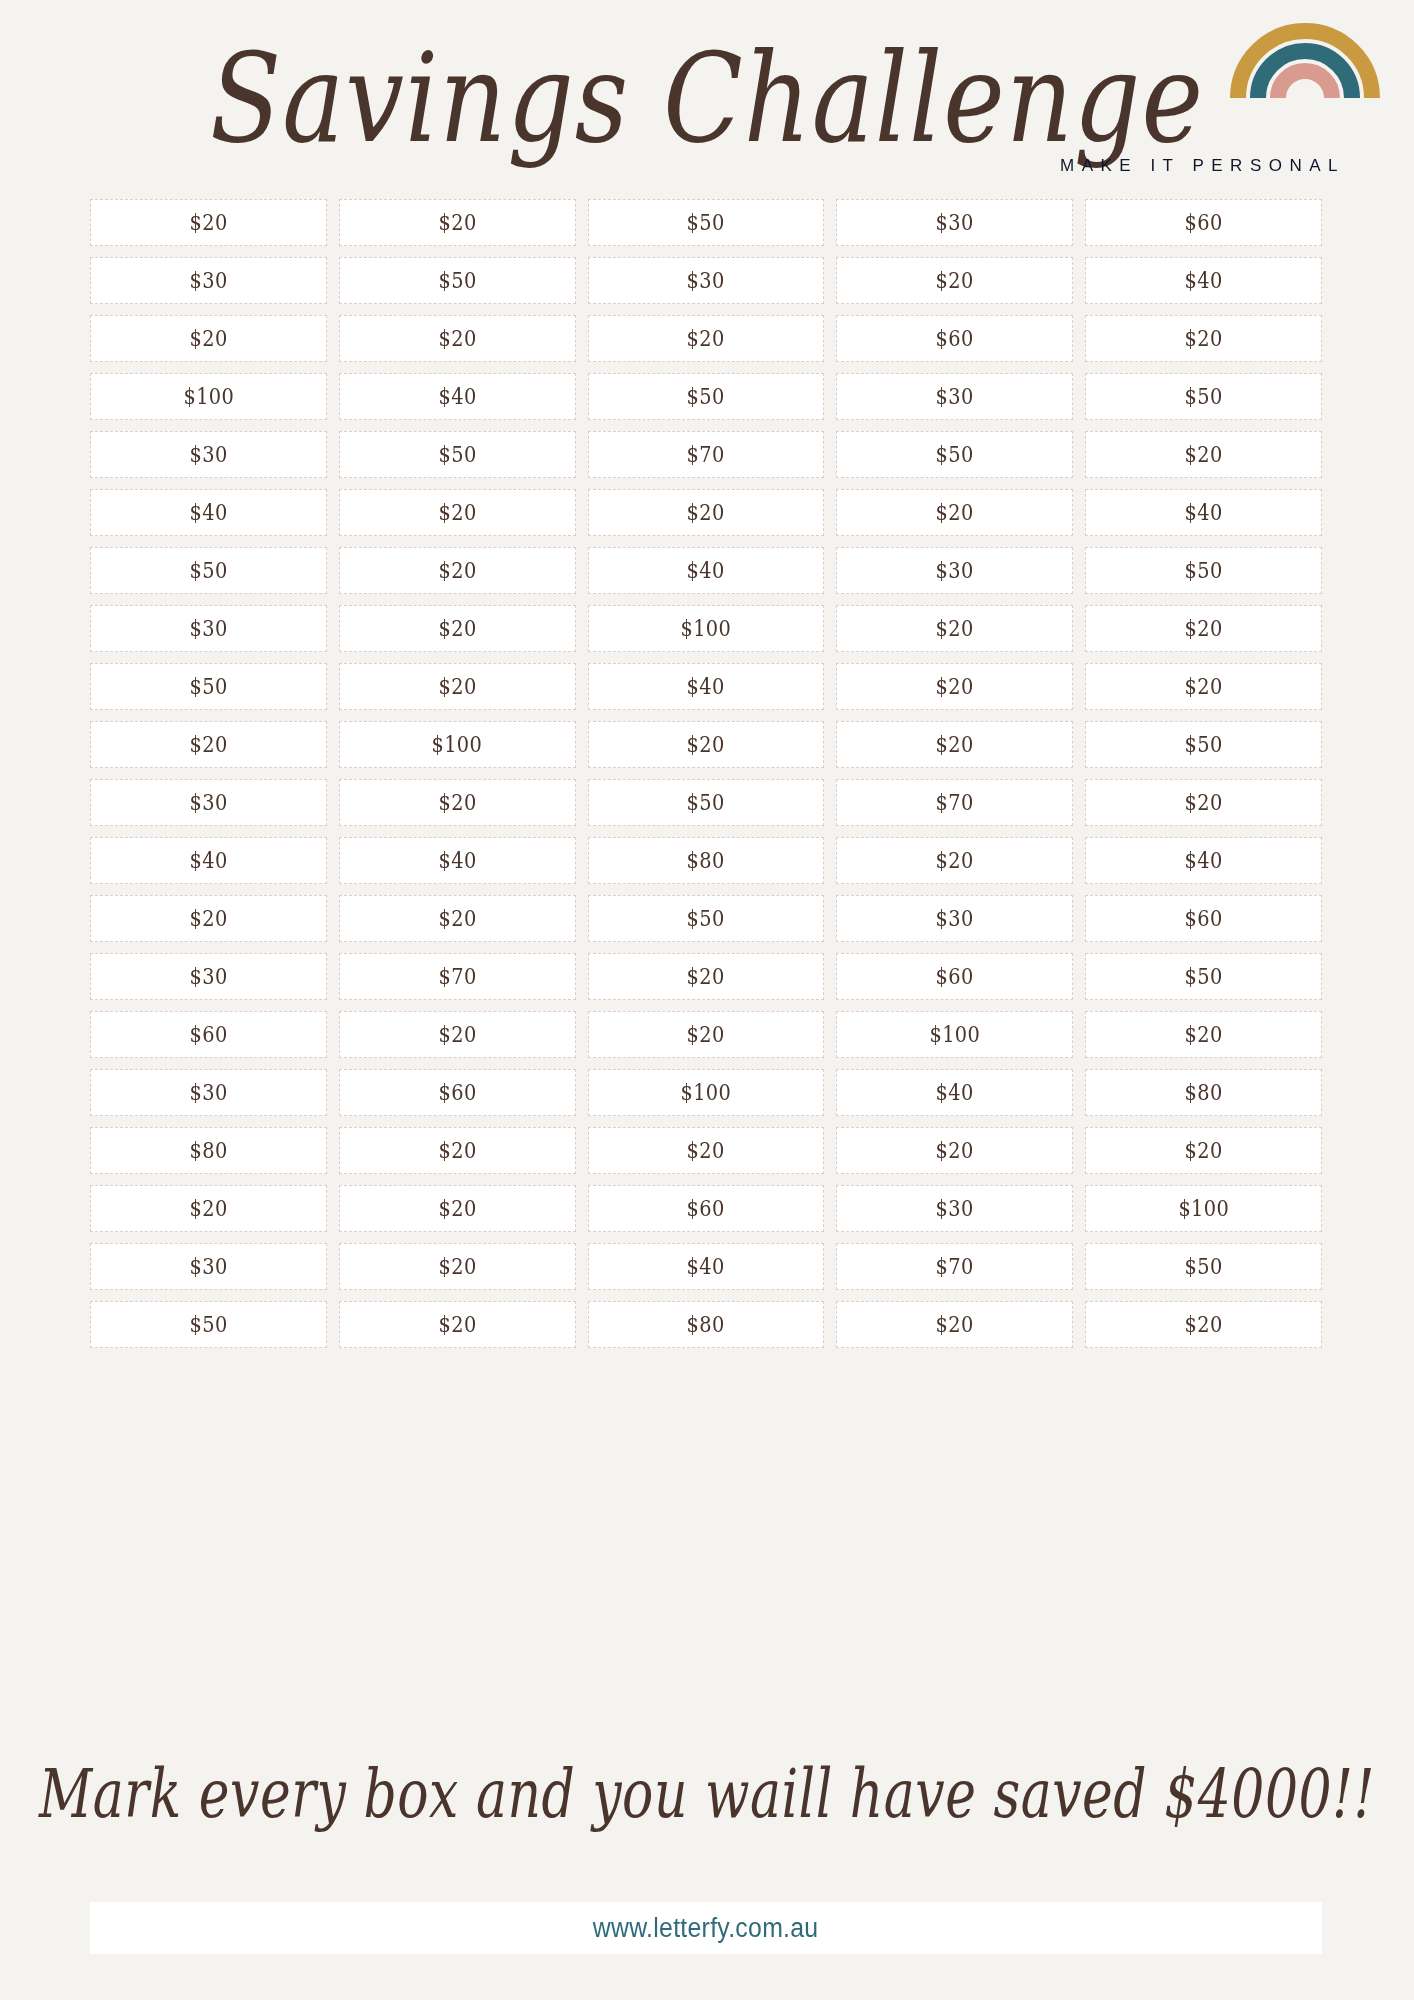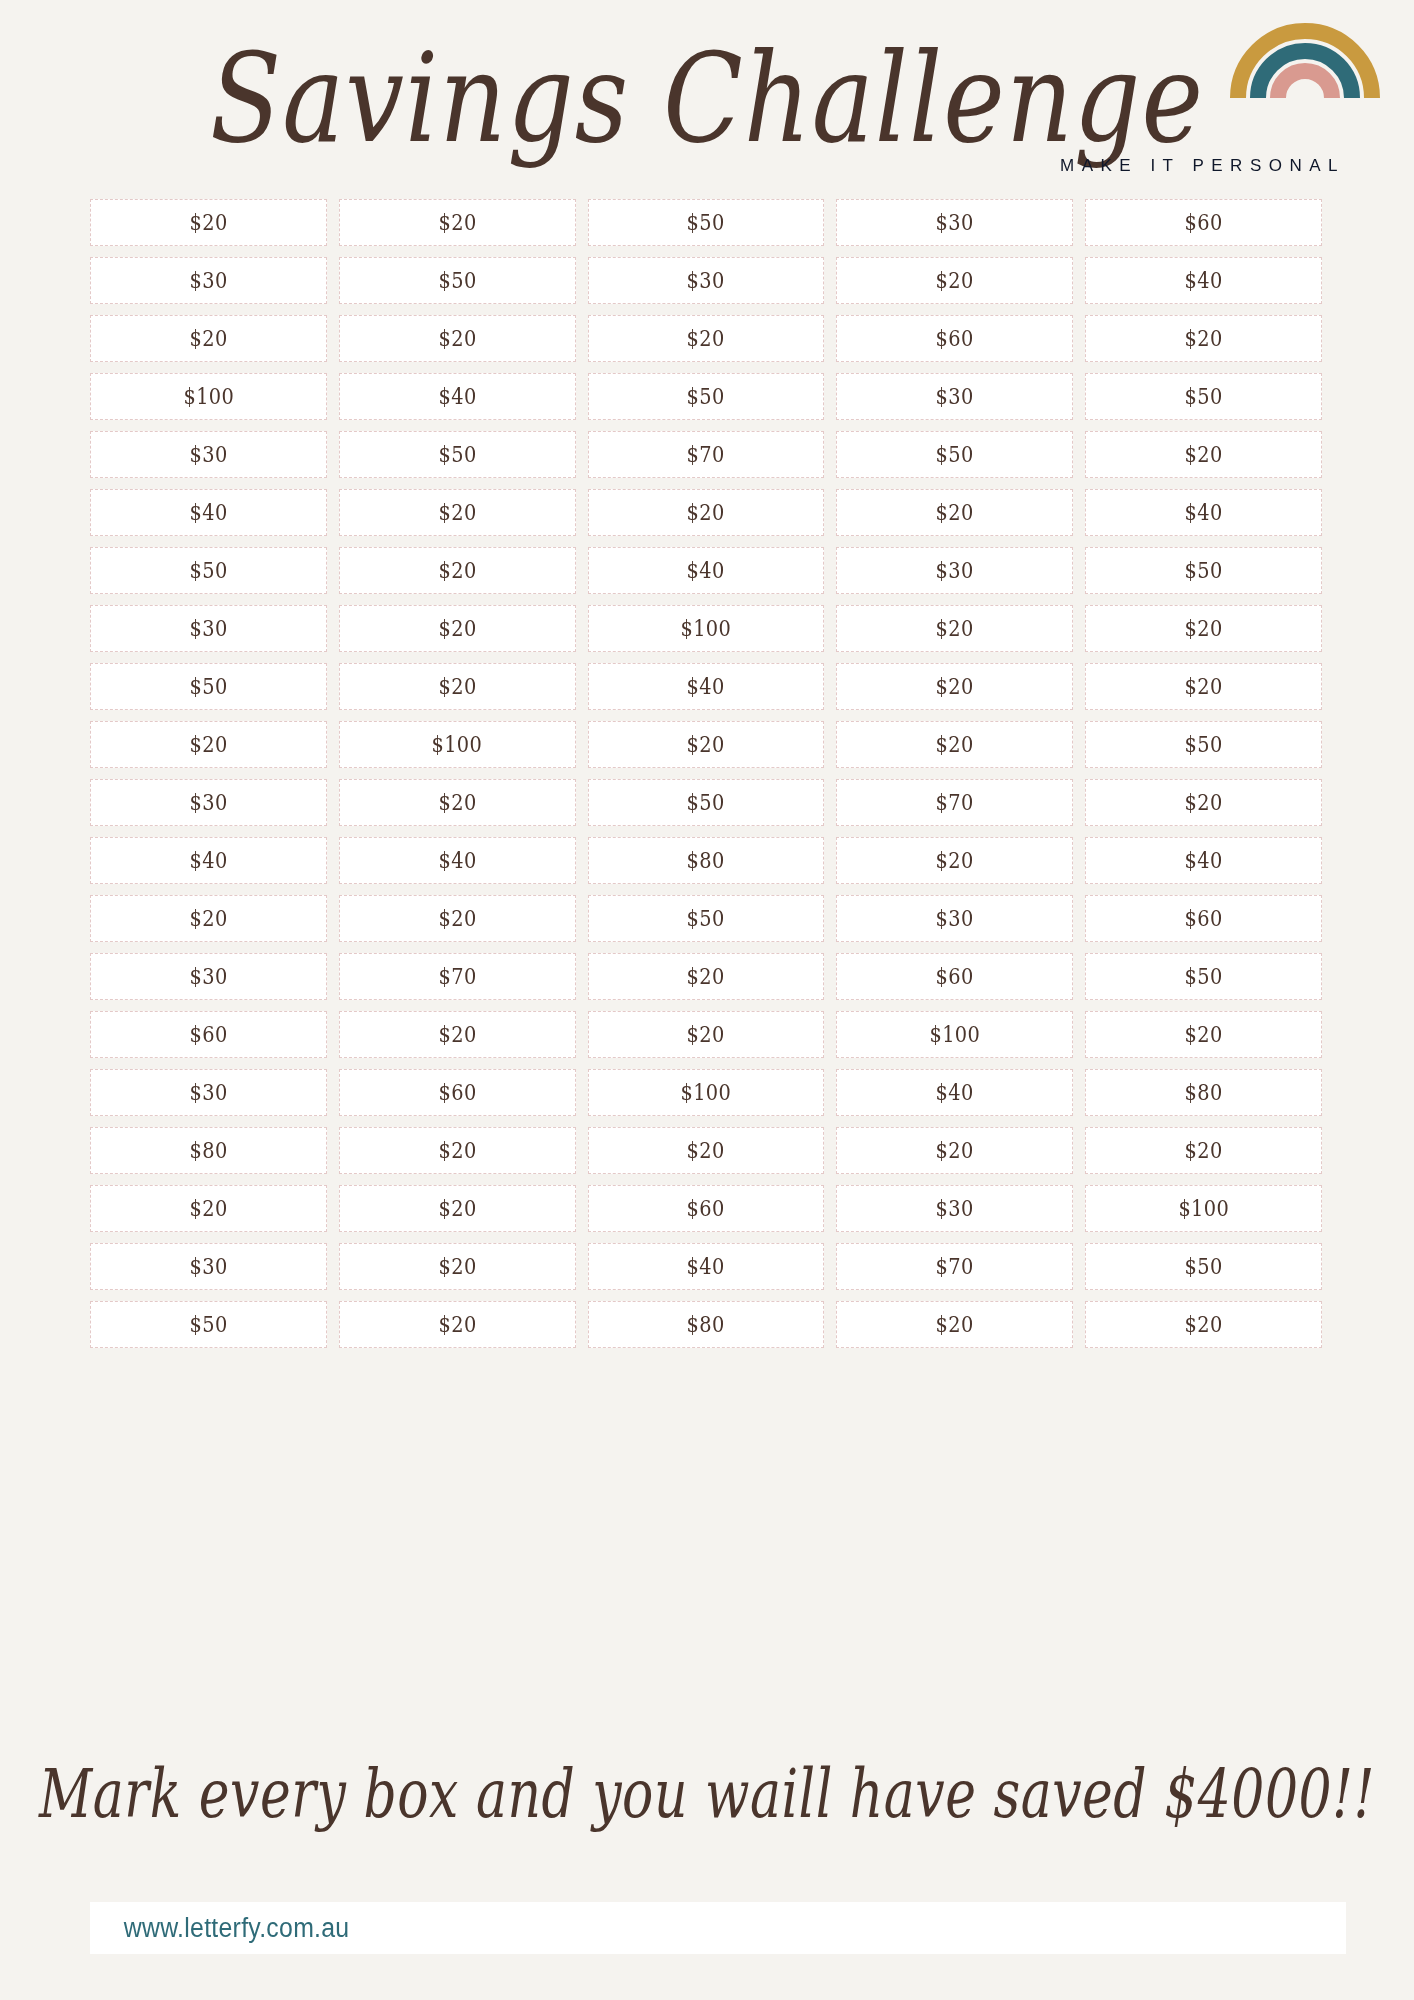--- a/index.html
+++ b/index.html
@@ -127,22 +127,21 @@
   
   .url-bar {
     position: absolute;
     left: 90px;
     top: 1902px;
     width: 1232px;
     height: 52px;
     background: #ffffff;
     display: flex;
     align-items: center;
-    justify-content: flex-start;
-    padding-left: 24px;
+    justify-content: center;
   }
   .url-text {
     font-family: "Liberation Sans", sans-serif;
     font-size: 27px;
     color: #2f6b78;
     letter-spacing: 0.3px;
     transform: scaleX(0.92);
   }
 </style>
 </head>

